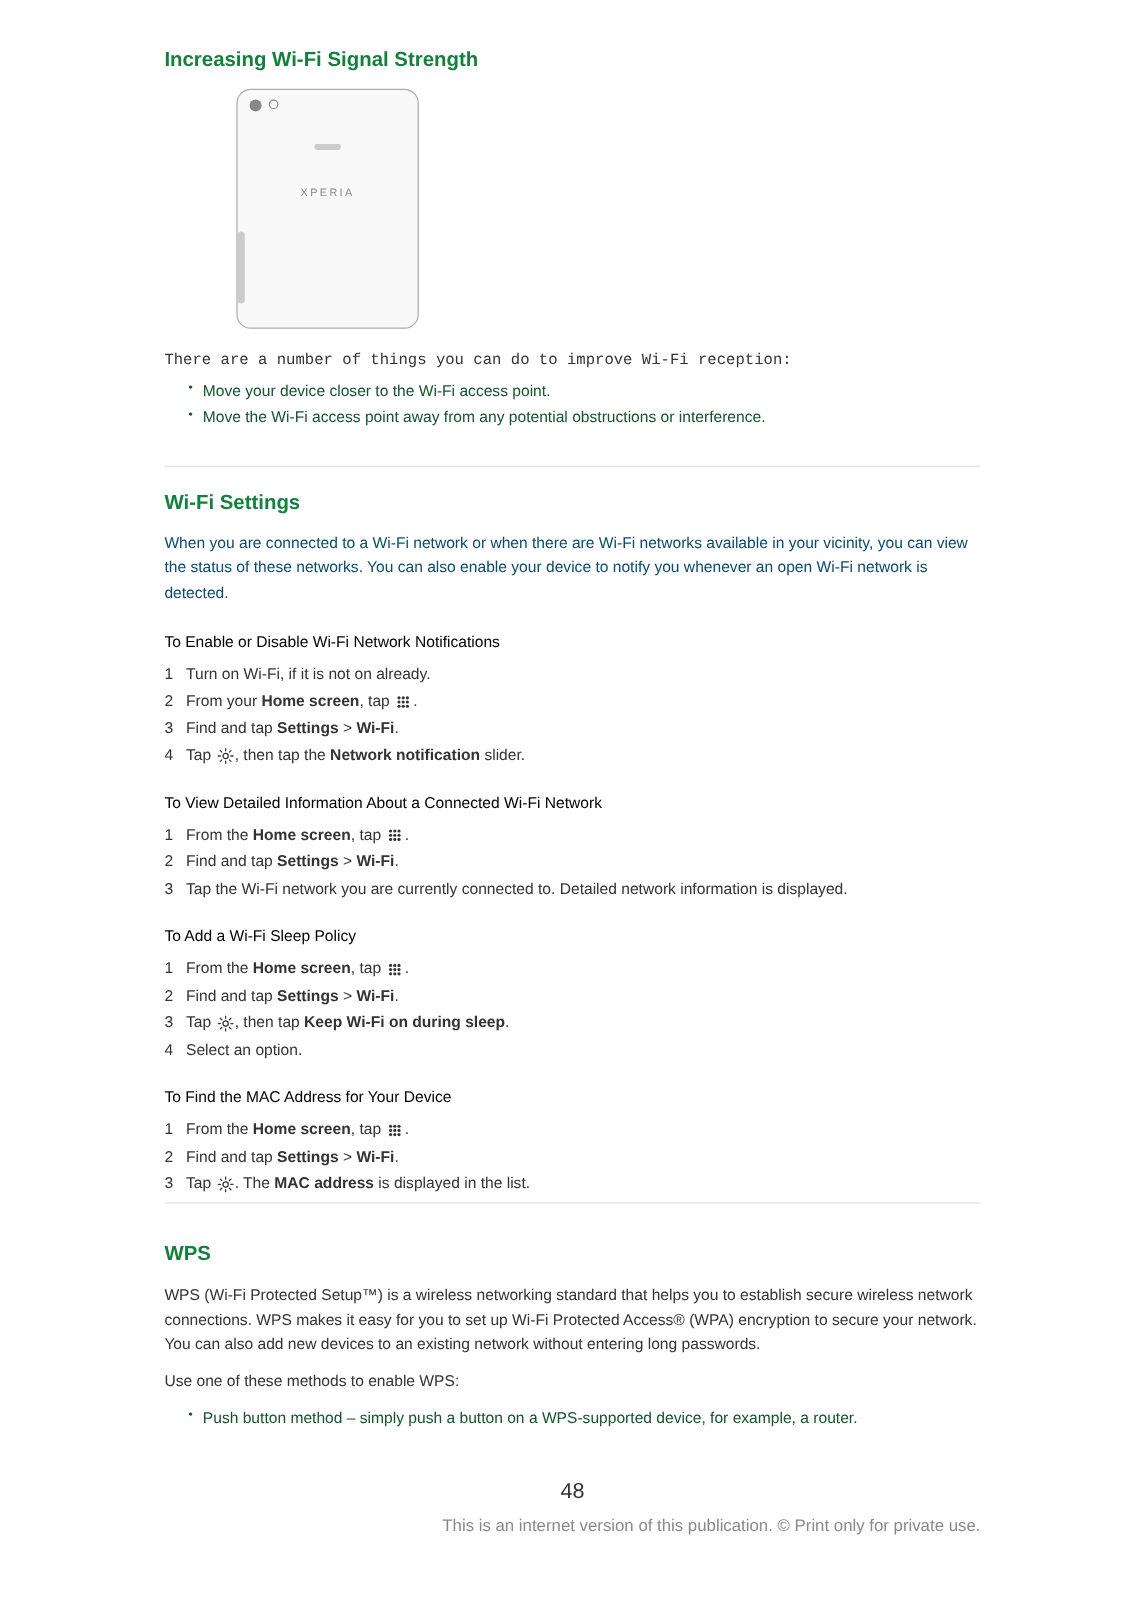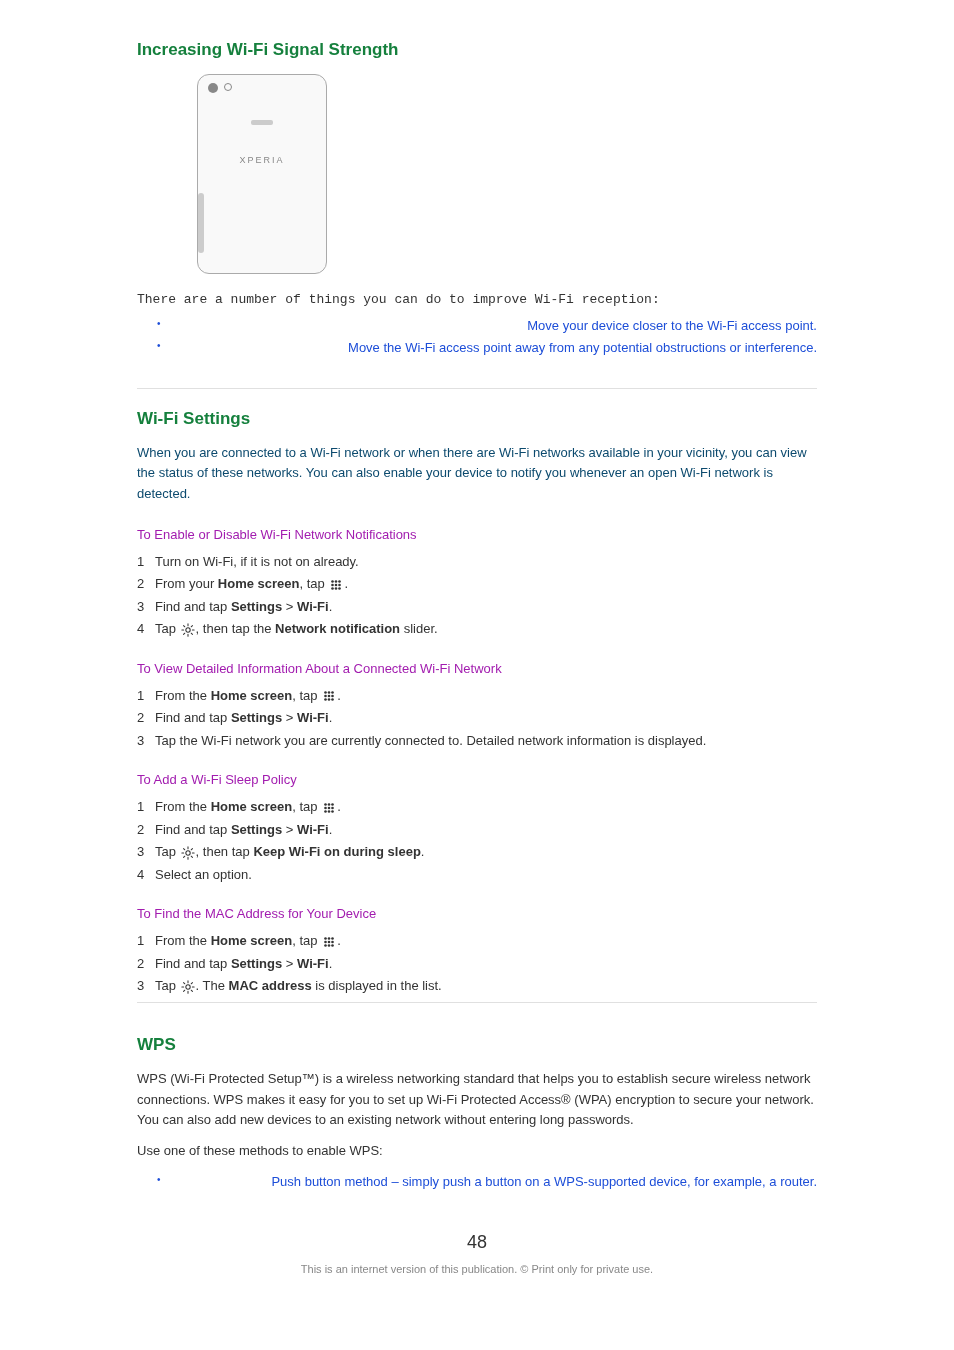--- a/index.html
+++ b/index.html
@@ -28,21 +28,21 @@
     
     .section-title {
       font-size: 17px;
       font-weight: bold;
       color: #15803d;
       margin-bottom: 14px;
     }
 
     
     .device-illustration {
-      width: 130px;
+      width: 152px;
       height: 200px;
       border: 1.5px solid #aaaaaa;
       border-radius: 12px;
       margin: 0 16px 16px 60px;
       position: relative;
       background: #f9f9f9;
       display: flex;
       flex-direction: column;
       align-items: center;
       justify-content: center;
@@ -103,22 +103,21 @@
       margin-bottom: 16px;
       padding-left: 20px;
     }
 
     .bullet-list li {
       position: relative;
       padding-left: 12px;
       margin-bottom: 3px;
       font-size: 13px;
       line-height: 1.5;
-      color: #1d4ed8;
-      text-align: right;
+      color: #14532d;
     }
 
     .bullet-list li::before {
       content: "•";
       position: absolute;
       left: 0;
       top: 0;
       font-size: 10px;
     }
 
@@ -130,21 +129,21 @@
       font-family: Liberation Mono, monospace;
     }
 
     
     .subsection {
       margin-top: 22px;
     }
 
     .subsection-title {
       font-size: 13px;
-      color: #a21caf;
+      color: #000000;
       margin-bottom: 10px;
     }
 
     
     .numbered-list {
       list-style: none;
       padding-left: 0;
       margin-bottom: 6px;
     }
 
@@ -230,22 +229,22 @@
 
     
     .page-number {
       text-align: center;
       font-size: 18px;
       color: #333;
       margin-top: 40px;
     }
 
     .footer-text {
-      text-align: center;
-      font-size: 11px;
+      text-align: right;
+      font-size: 14px;
       color: #888;
       margin-top: 10px;
     }
   </style>
 </head>
 <body>
 
 <div class="page">
 
   <div>

